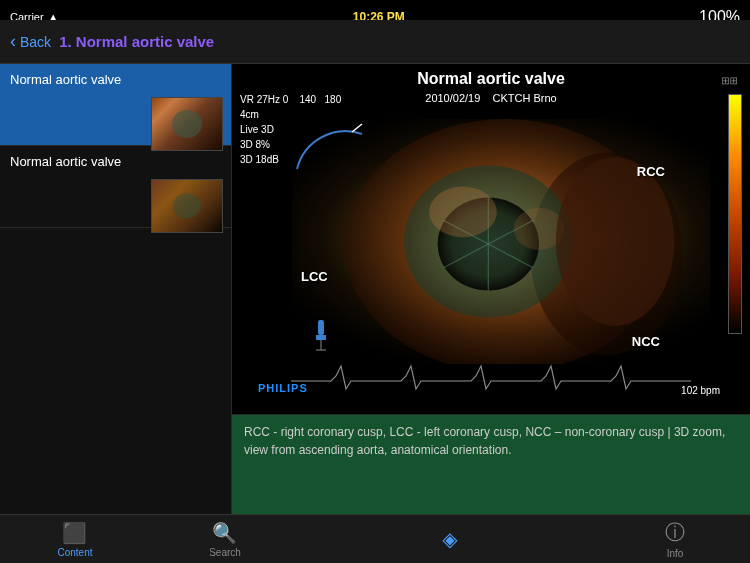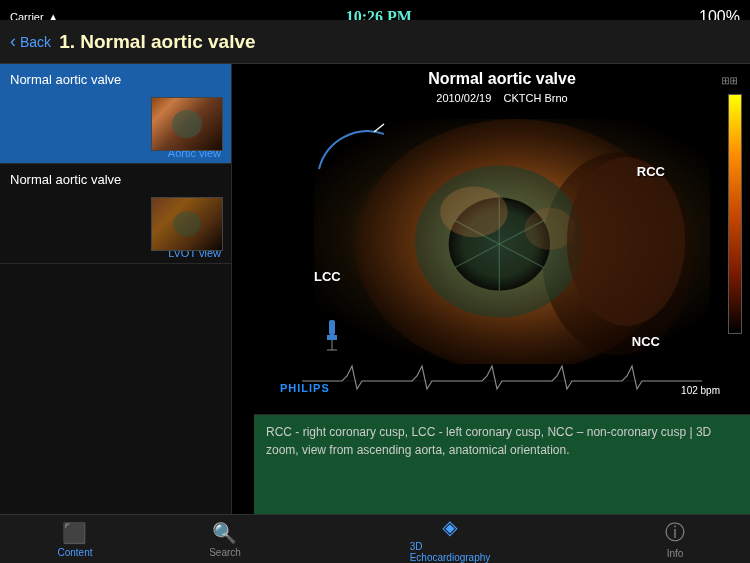--- a/index.html
+++ b/index.html
@@ -18,21 +18,21 @@
       top: 0; left: 0; right: 0;
       height: 34px;
       background: #000;
       display: flex;
       justify-content: space-between;
       align-items: center;
       padding: 0 10px;
       z-index: 100;
     }
     #status-bar .left { color: #fff; font-size: 11px; display: flex; align-items: center; gap: 4px; }
-    #status-bar .center { color: #5eead4; font-size: 16px; font-weight: 600; font-family: Liberation Serif, serif; }
+    #status-bar .center { color: #fde047; font-size: 12px; font-weight: 600; }
     #status-bar .right { color: #fff; font-size: 16px; }
 
     
     #nav-bar {
       position: absolute;
       top: 20px; left: 0; right: 0;
       height: 44px;
       background: #1a1a1a;
       border-bottom: 1px solid #333;
       display: flex;
@@ -46,34 +46,33 @@
       color: #4a9eff;
       font-size: 14px;
       cursor: pointer;
       gap: 4px;
     }
     #nav-bar .back-chevron {
       font-size: 18px;
       color: #4a9eff;
     }
     #nav-bar .nav-title {
-      color: #fef9c3;
-      font-size: 19px;
+      color: #8b5cf6;
+      font-size: 15px;
       font-weight: 600;
       margin-left: 8px;
     }
 
     
     #main-layout {
       position: absolute;
       top: 64px;
       left: 0; right: 0;
       bottom: 49px;
       display: flex;
-      gap: 22px;
     }
 
     
     #sidebar {
       width: 232px;
       background: #111;
       border-right: 1px solid #2a2a2a;
       display: flex;
       flex-direction: column;
       flex-shrink: 0;
@@ -356,31 +355,29 @@
 
   <div id="sidebar">
 
     <div class="sidebar-item active">
       <div class="item-title">Normal aortic valve</div>
       <div style="height:54px; position:relative;">
         <div class="thumbnail">
           <div class="thumb-aortic"></div>
         </div>
       </div>
-      <div class="item-subtitle">Aortic view</div>
     </div>
 
     <div class="sidebar-item">
       <div class="item-title">Normal aortic valve</div>
       <div style="height:54px; position:relative;">
         <div class="thumbnail">
           <div class="thumb-lvot"></div>
         </div>
       </div>
-      <div class="item-subtitle">LVOT view</div>
     </div>
 
     <div class="sidebar-spacer"></div>
   </div>
 
   <div id="content-area">
 
     <div id="content-header">
       <div style="width:80px;"></div>
       <div id="content-title">Normal aortic valve</div>
@@ -391,20 +388,33 @@
 
     <div id="echo-image">
       <div class="echo-bg">
 
         <div class="us-date">
           <span>2010/02/19</span>
           &nbsp;&nbsp;
           <span>CKTCH Brno</span>
         </div>
 
+        <div class="us-controls">
+          <div>
+            <span>VR 27Hz 0</span>
+            &nbsp;&nbsp;
+            <span>140</span>
+            &nbsp;
+            <span>180</span>
+          </div>
+          <div>4cm</div>
+          <div>Live 3D</div>
+          <div>3D 8%</div>
+          <div>3D 18dB</div>
+        </div>
 
         <div class="gauge-arc">
           <svg class="gauge" width="80" height="60">
             <path d="M 10 55 A 50 50 0 0 1 75 20" fill="none" stroke="#4a9eff" stroke-width="2" opacity="0.8"></path>
             <line x1="65" y1="18" x2="75" y2="10" stroke="#fff" stroke-width="1.5"></line>
           </svg>
         </div>
 
         <div class="heart-3d">
           
@@ -442,21 +452,21 @@
             <line x1="157" y1="176" x2="263" y2="120" stroke="#4a7a5a" stroke-width="1.5" opacity="0.6"></line>
 
             <ellipse cx="180" cy="110" rx="40" ry="30" fill="#c87941" opacity="0.3"></ellipse>
             <ellipse cx="270" cy="130" rx="30" ry="25" fill="#a06030" opacity="0.25"></ellipse>
 
             <ellipse cx="360" cy="145" rx="70" ry="100" fill="#3a1a08" opacity="0.7"></ellipse>
           </svg>
         </div>
 
         <div class="echo-label" style="top: 100px; right: 85px;">RCC</div>
-        <div class="echo-label" style="top: 205px; left: 60px;">LCC</div>
+        <div class="echo-label" style="top: 205px; left: 69px;">LCC</div>
         <div class="echo-label" style="top: 270px; right: 90px;">NCC</div>
 
         <div class="color-bar"></div>
 
         <div style="position:absolute; bottom:55px; left:50%; transform:translateX(-180px);">
           <svg width="20" height="35">
             <rect x="7" y="0" width="6" height="15" fill="#4a9eff" opacity="0.8" rx="2"></rect>
             <rect x="5" y="15" width="10" height="5" fill="#4a9eff" opacity="0.8"></rect>
             <line x1="10" y1="20" x2="10" y2="30" stroke="#888" stroke-width="1"></line>
             <line x1="5" y1="30" x2="15" y2="30" stroke="#888" stroke-width="1"></line>
@@ -491,19 +501,18 @@
   <div class="tab-item">
     <span class="tab-icon">⬛</span>
     <span class="tab-label" style="color:#4a9eff;">Content</span>
   </div>
   <div class="tab-item">
     <span class="tab-icon">🔍</span>
     <span class="tab-label">Search</span>
   </div>
   <div class="tab-item active" style="flex:2;">
     <span class="tab-icon" style="color:#4a9eff;">◈</span>
-    <span class="tab-label" style="color:#4a9eff;">3D<br>Echocardiography</span>
   </div>
   <div class="tab-item">
     <span class="tab-icon">ⓘ</span>
     <span class="tab-label">Info</span>
   </div>
 </div>
 
 </body></html>

